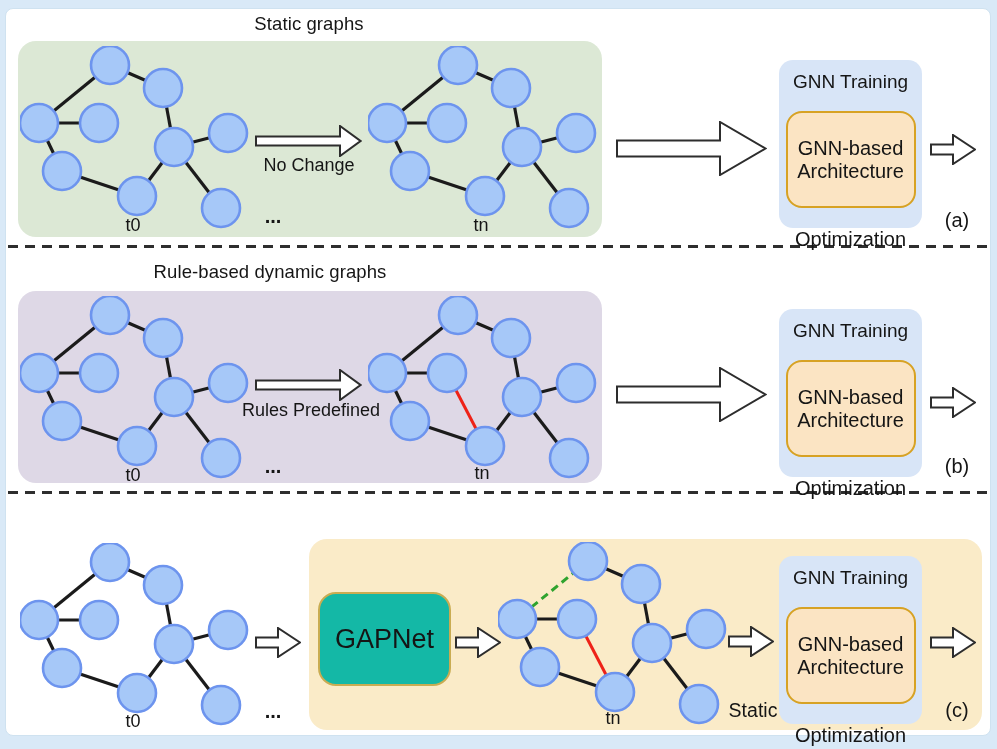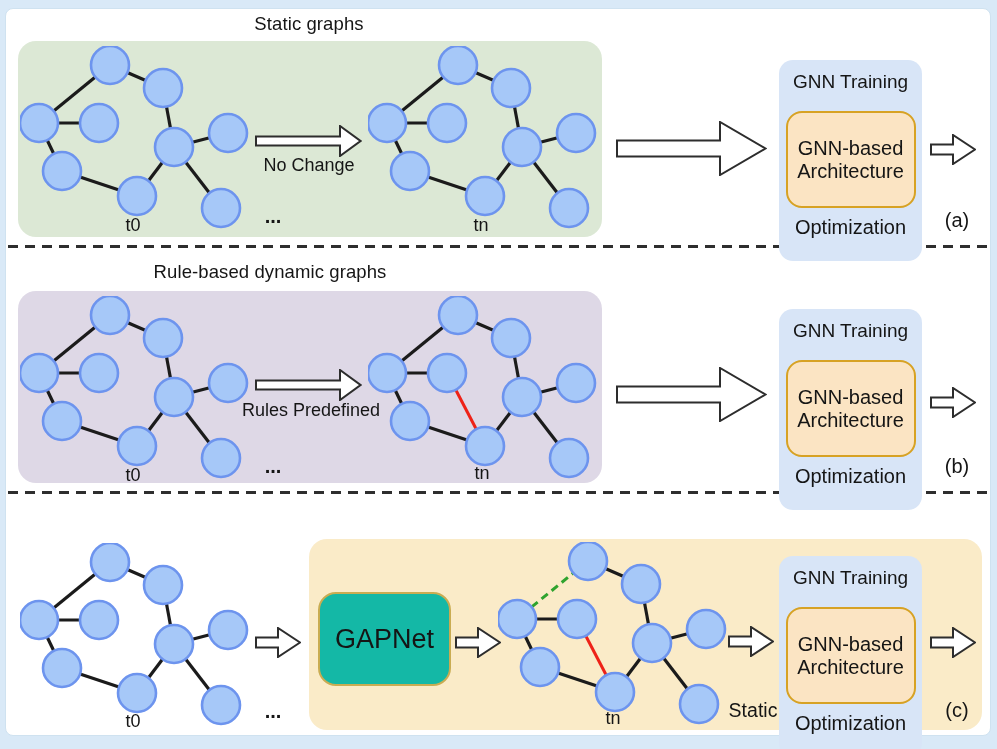--- a/index.html
+++ b/index.html
@@ -17,28 +17,28 @@
   .title{position:absolute;transform:translateX(-50%);white-space:nowrap;
          font-size:18.5px;font-weight:normal;letter-spacing:0.1px}
   .t-a{left:309px;top:13px}.t-b{left:270px;top:261px}.t-c{left:310px;top:504px}
   .graph{position:absolute;width:240px;height:195px}
   .arr{position:absolute}
   .arr polygon{fill:#ffffff;stroke:#2d2d2d;stroke-width:2;stroke-linejoin:miter}
   .arrow-label{position:absolute;transform:translateX(-50%);white-space:nowrap;font-size:18px}
   .al-a{left:309px;top:155px}.al-b{left:311px;top:400px}
   .dots{position:absolute;transform:translateX(-50%);font-size:20px;font-weight:bold}
   .d-a{left:273px;top:205px}.d-b{left:273px;top:455px}.d-c{left:273px;top:700px}
-  .gnnbox{position:absolute;left:779px;width:143px;height:201px;background:#d8e5f7;
+  .gnnbox{position:absolute;left:779px;width:143px;height:168px;background:#d8e5f7;
           border-radius:14px;text-align:center;box-sizing:border-box}
   .gb-a{top:60px}.gb-b{top:309px}.gb-c{top:556px}
   .gnn-header{margin-top:10px;font-size:19px;line-height:23px}
   .gnn-inner{margin:18px auto 0;width:130px;height:97px;background:#fbe4c3;
              border:2.5px solid #d7a224;border-radius:16px;display:flex;align-items:center;
              justify-content:center;box-sizing:border-box;font-size:20px;line-height:22.5px}
-  .gnn-footer{margin-top:7px;font-size:20px;line-height:24px}
+  .gnn-footer{margin-top:19px;font-size:20px;line-height:24px}
   .cap{position:absolute;transform:translateX(-50%);font-size:20px}
   .cap-a{left:957px;top:209px}.cap-b{left:957px;top:455px}.cap-c{left:957px;top:699px}
   .joint{position:absolute;transform:translateX(-50%);left:753px;top:699px;font-size:19.5px}
   .gapnet{position:absolute;left:318px;top:592px;width:133px;height:94px;background:#14b8a6;
           border:2px solid #c9ac52;border-radius:18px;display:flex;align-items:center;
           justify-content:center;font-size:27px;box-sizing:border-box}
 </style>
 </head>
 <body>
 

